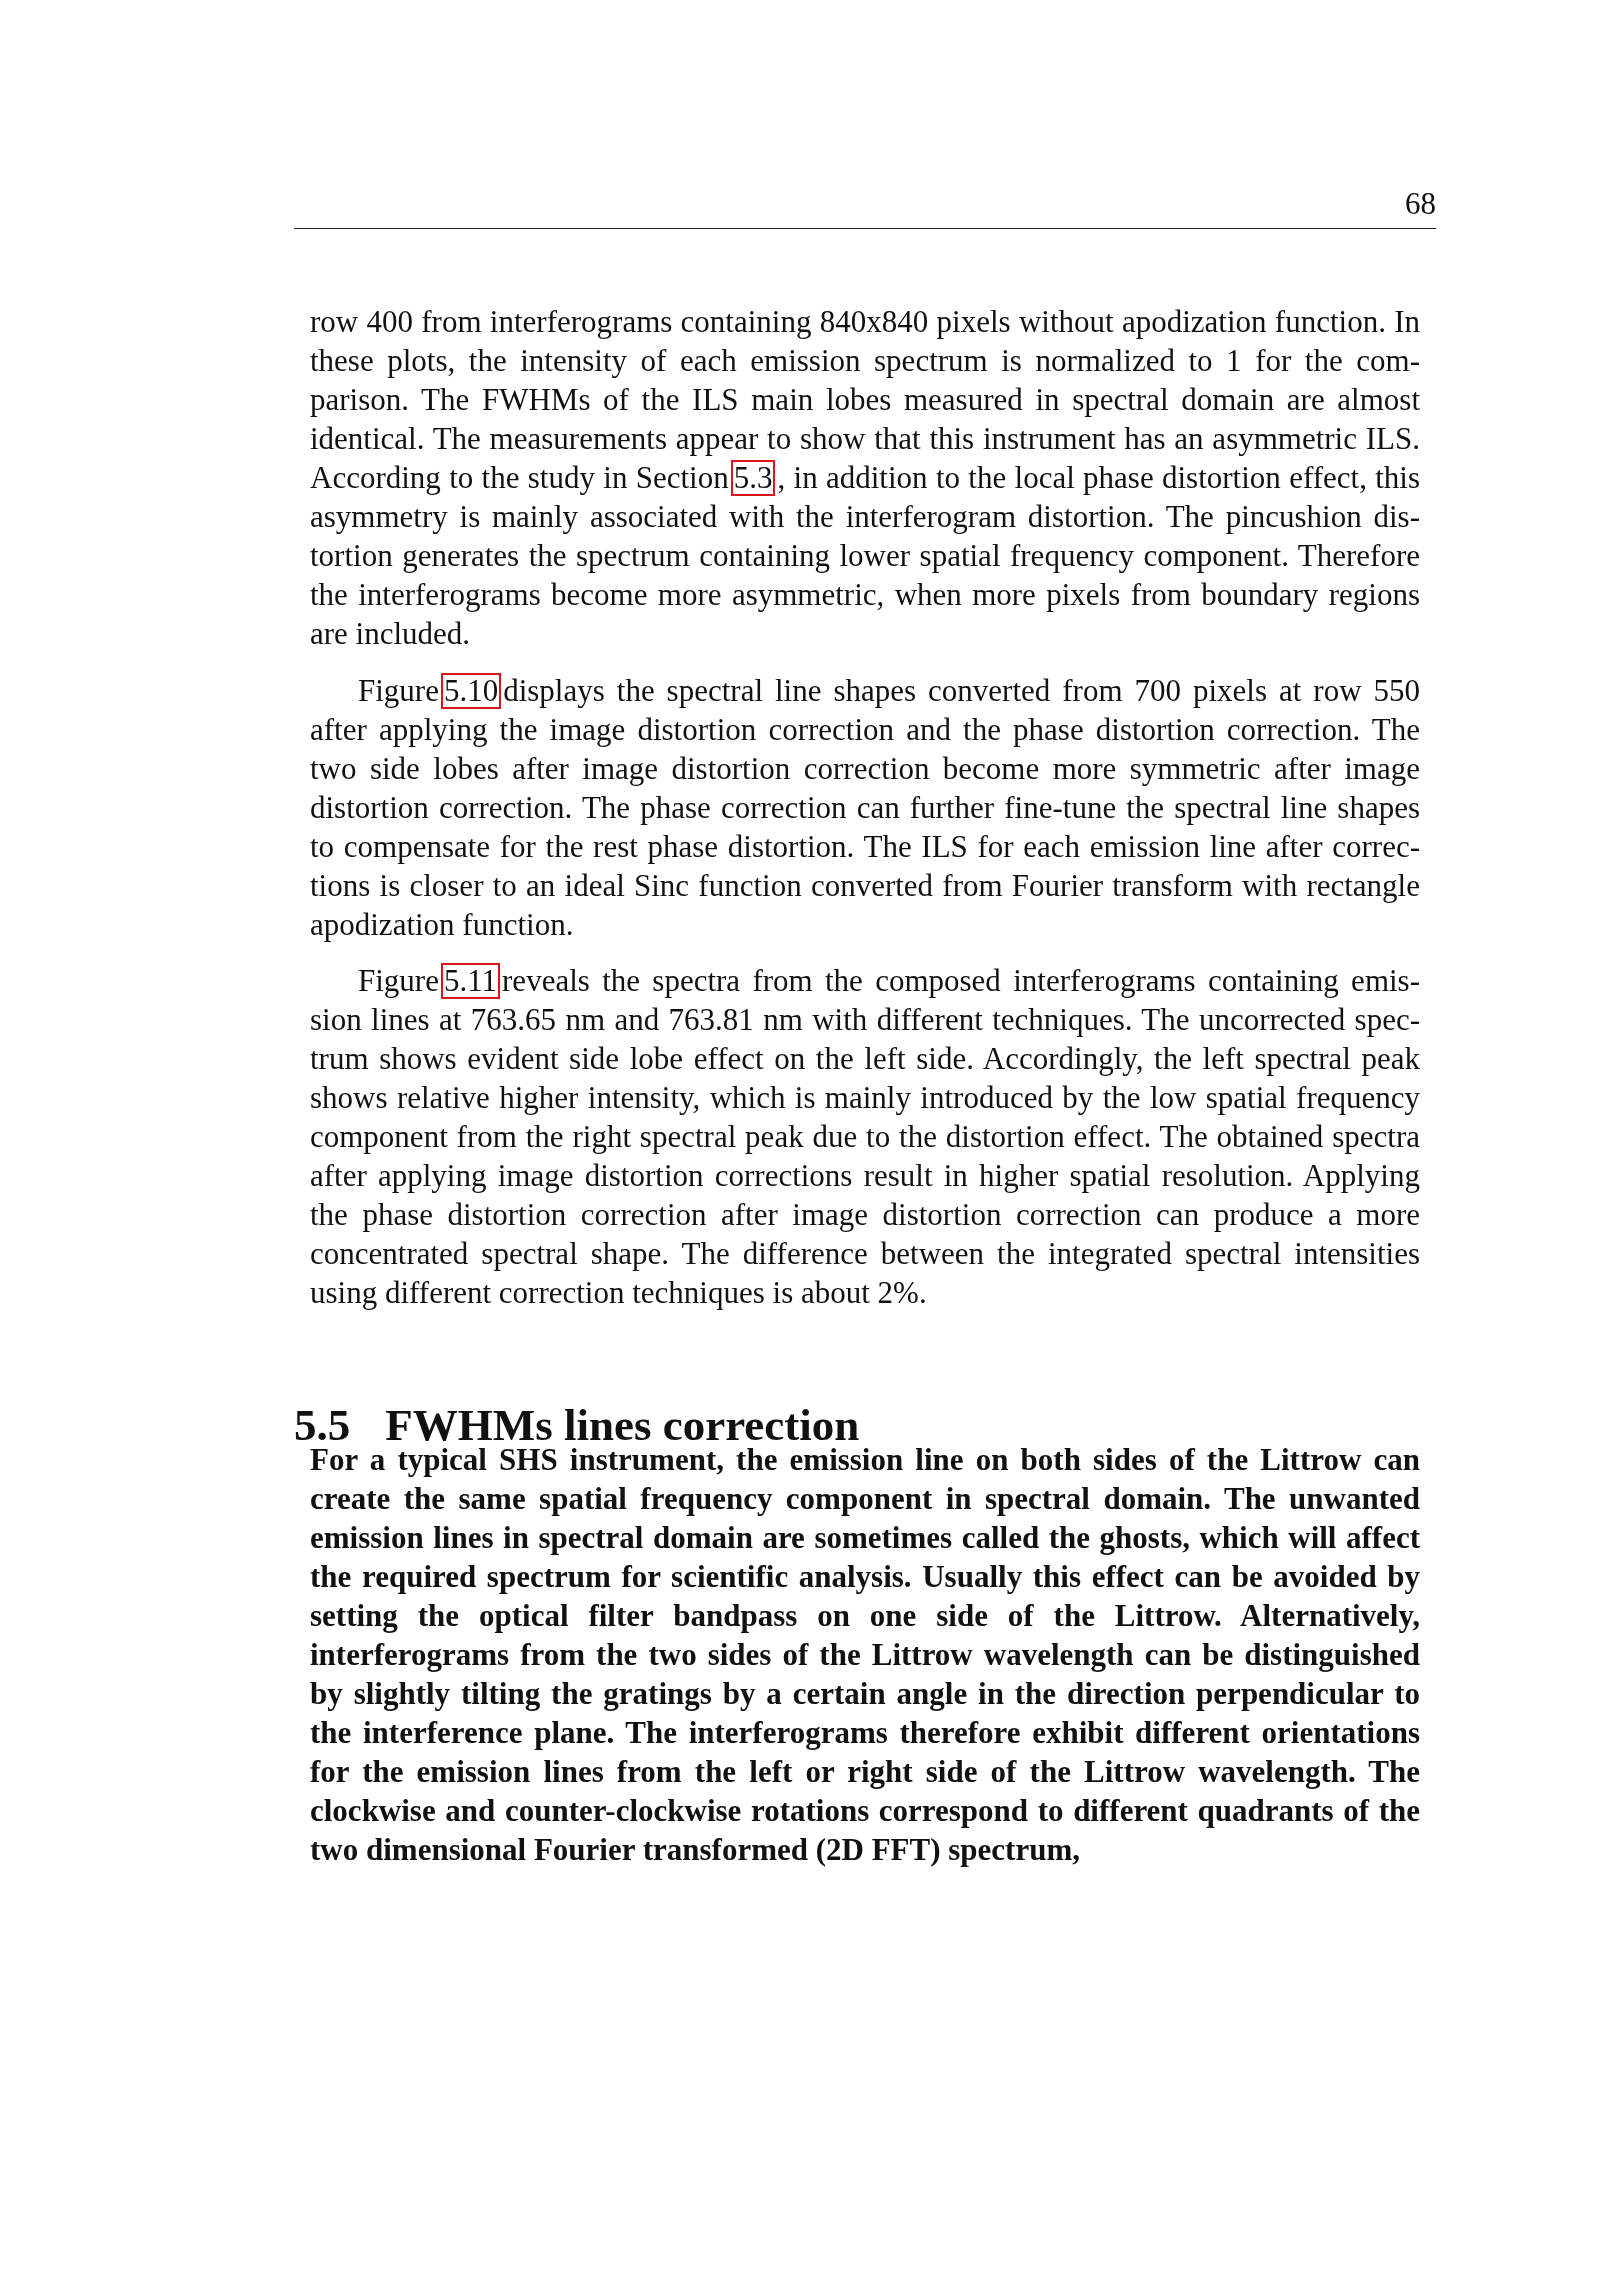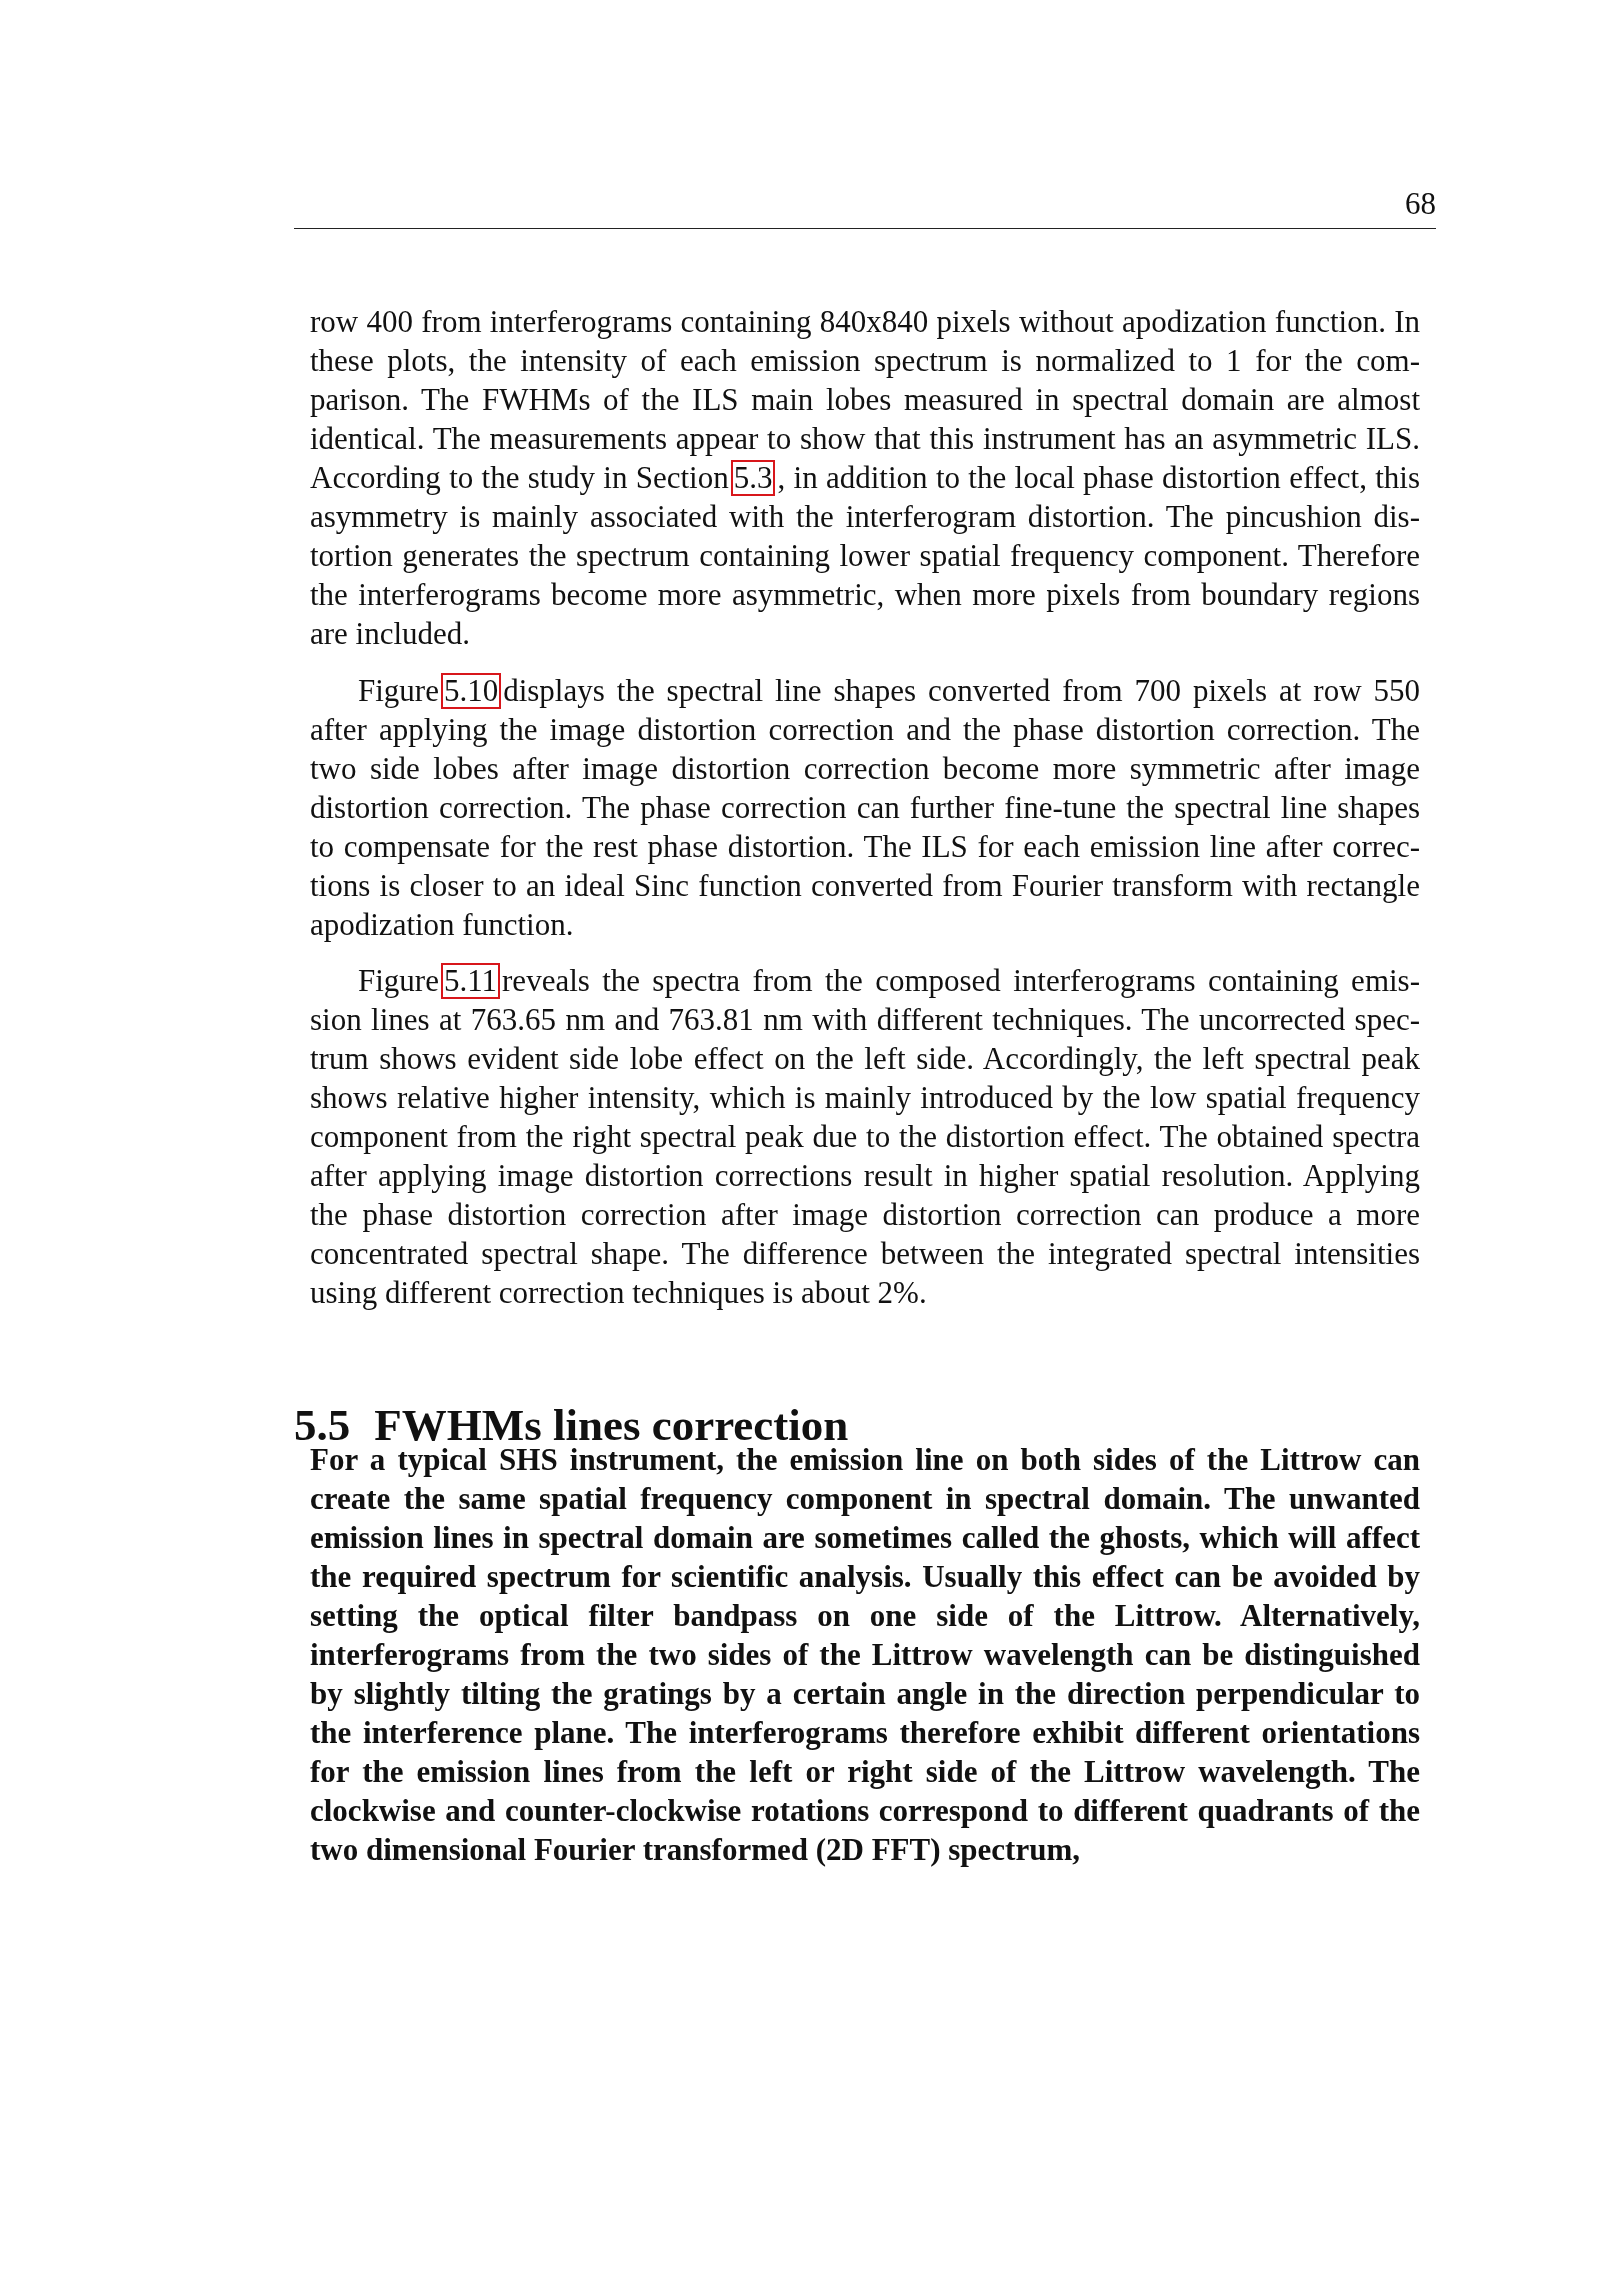--- a/index.html
+++ b/index.html
@@ -67,21 +67,21 @@
     }
     .section-heading {
       position: absolute;
       top: 1400px;
       left: 0;
       font-size: 45px;
       font-weight: bold;
       line-height: 51px;
       margin: 0;
       display: flex;
-      gap: 24px;
+      gap: 35px;
     }
     #sec1 { top: 286px; }
     #sec2 { top: 1424px; font-weight: bold; }
   </style>
 </head>
 <body>
 
 <div class="page">
   <div class="running-header">
     <span>68</span>

